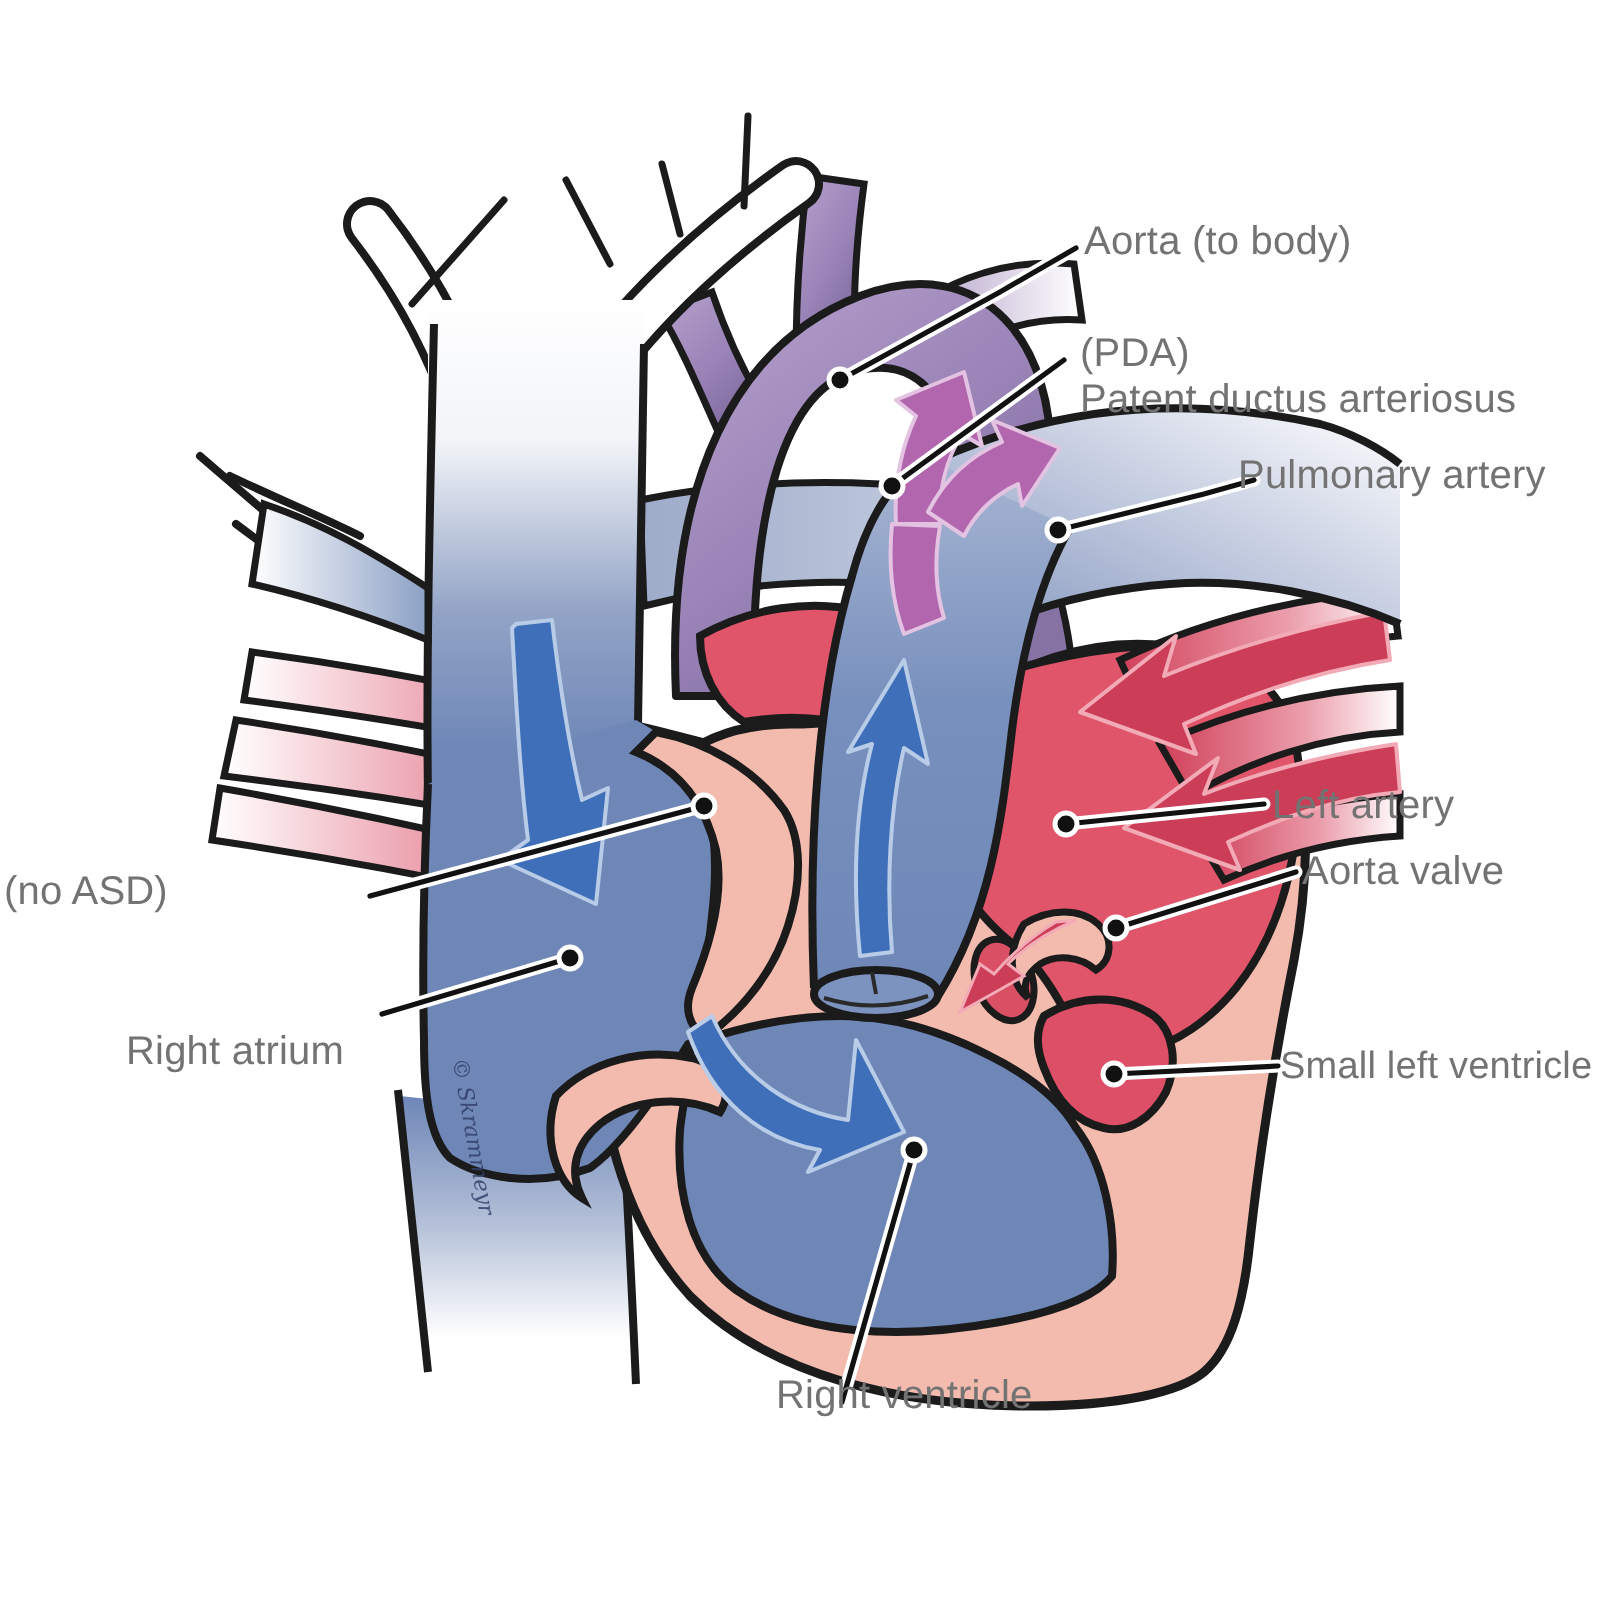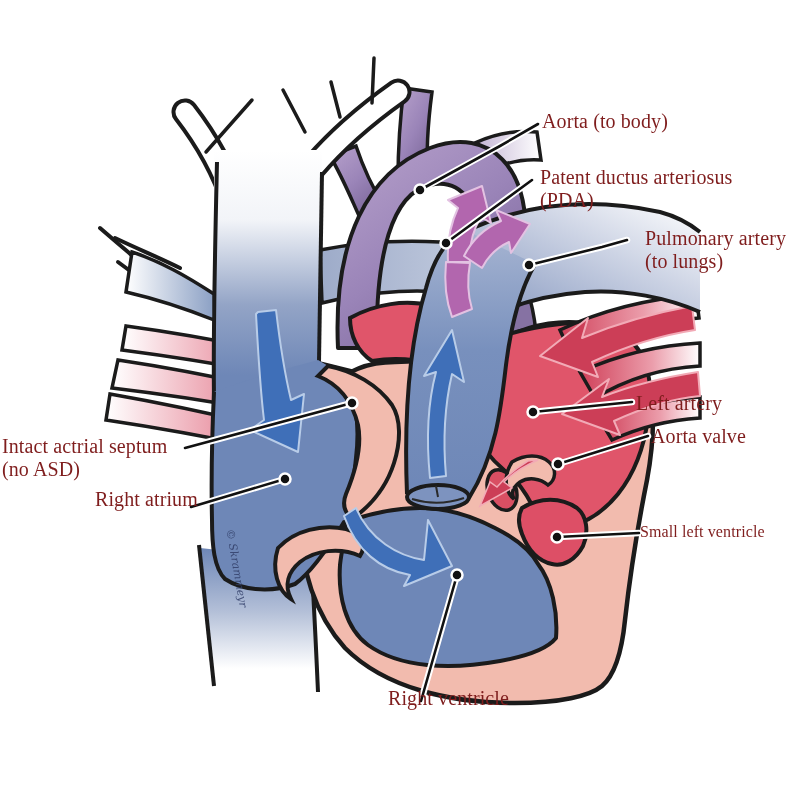--- a/index.html
+++ b/index.html
@@ -1,19 +1,19 @@
 <!DOCTYPE html>
 <html><head>
 <meta charset="utf-8">
 <style>
   html,body{margin:0;padding:0;background:#ffffff;}
   #stage{position:relative;width:800px;height:800px;background:#ffffff;overflow:hidden;
          font-family:"Liberation Sans",sans-serif;}
   #art{position:absolute;left:0;top:0;}
-  .lbl{position:absolute;color:#7f1d1d;font-size:20px;line-height:1.17;letter-spacing:0.1px;white-space:nowrap;font-family:Liberation Serif, serif;}
+  .lbl{position:absolute;color:#737373;font-size:20px;line-height:1.17;letter-spacing:0.1px;white-space:nowrap;}
   .lbl div{white-space:nowrap;}
   .sig{position:absolute;left:236px;top:528px;transform:rotate(80deg);transform-origin:0 0;
        font-family:"DejaVu Serif",serif;font-style:italic;font-size:11px;color:#33406a;opacity:.85;}
 </style>
 </head>
 <body>
 
 <div id="stage">
 
 <svg id="art" width="800" height="800" viewBox="0 0 800 800">
@@ -214,41 +214,39 @@
           <circle cx="285" cy="479" r="5.5"></circle>
       <circle cx="457" cy="575" r="5.5"></circle>
     </g>
   </g>
 </svg>
 
 <div class="lbl" style="left:542px;top:110px;">
   <div>Aorta (to body)</div>
 </div>
 <div class="lbl" style="left:540px;top:166px;">
+  <div>(PDA)</div>
   <div>Patent ductus arteriosus</div>
-  <div>(PDA)</div>
-</div>
-<div class="lbl" style="left:645px;top:227px;">
+</div>
+<div class="lbl" style="left:619px;top:227px;">
   <div>Pulmonary artery</div>
-  <div>(to lungs)</div>
 </div>
 <div class="lbl" style="left:636px;top:392px;">
   <div>Left artery</div>
 </div>
 <div class="lbl" style="left:651px;top:425px;">
   <div>Aorta valve</div>
 </div>
-<div class="lbl" style="left:640px;top:523px;font-size:16px;">
+<div class="lbl" style="left:640px;top:523px;font-size:19px;">
   <div>Small left ventricle</div>
 </div>
 <div class="lbl" style="left:2px;top:435px;">
-  <div>Intact actrial septum</div>
   <div>(no ASD)</div>
 </div>
-<div class="lbl" style="left:63px;top:488px;margin-left:32px;">
+<div class="lbl" style="left:63px;top:515px;">
   <div>Right atrium</div>
 </div>
 <div class="lbl" style="left:388px;top:687px;">
   <div>Right ventricle</div>
 </div>
 
 <div class="sig">© Skrammeyr</div>
 
 </div>
 

